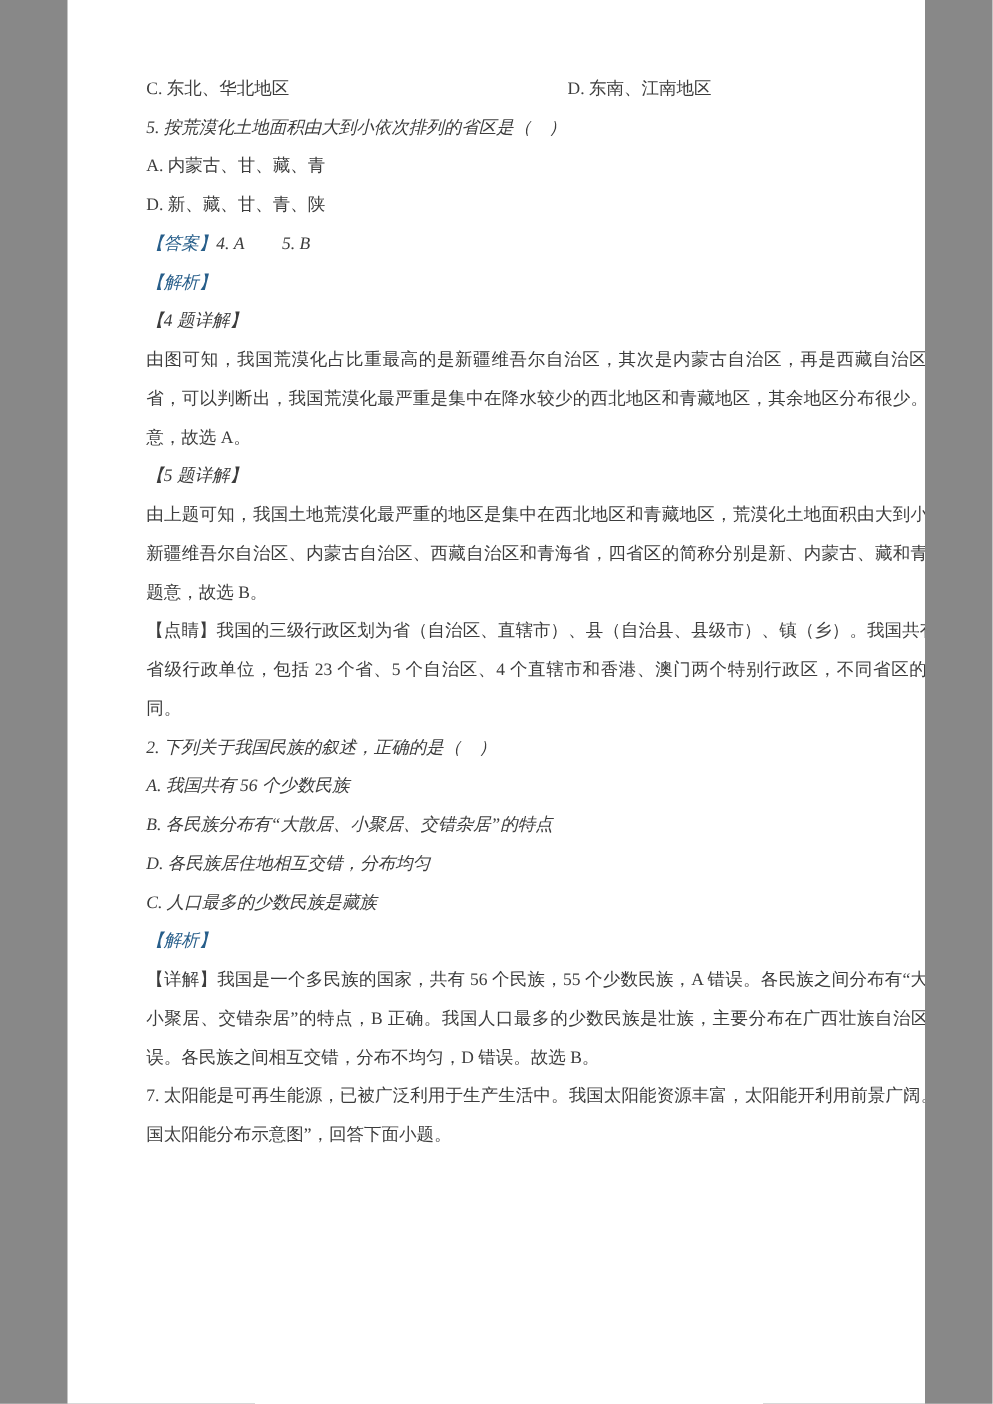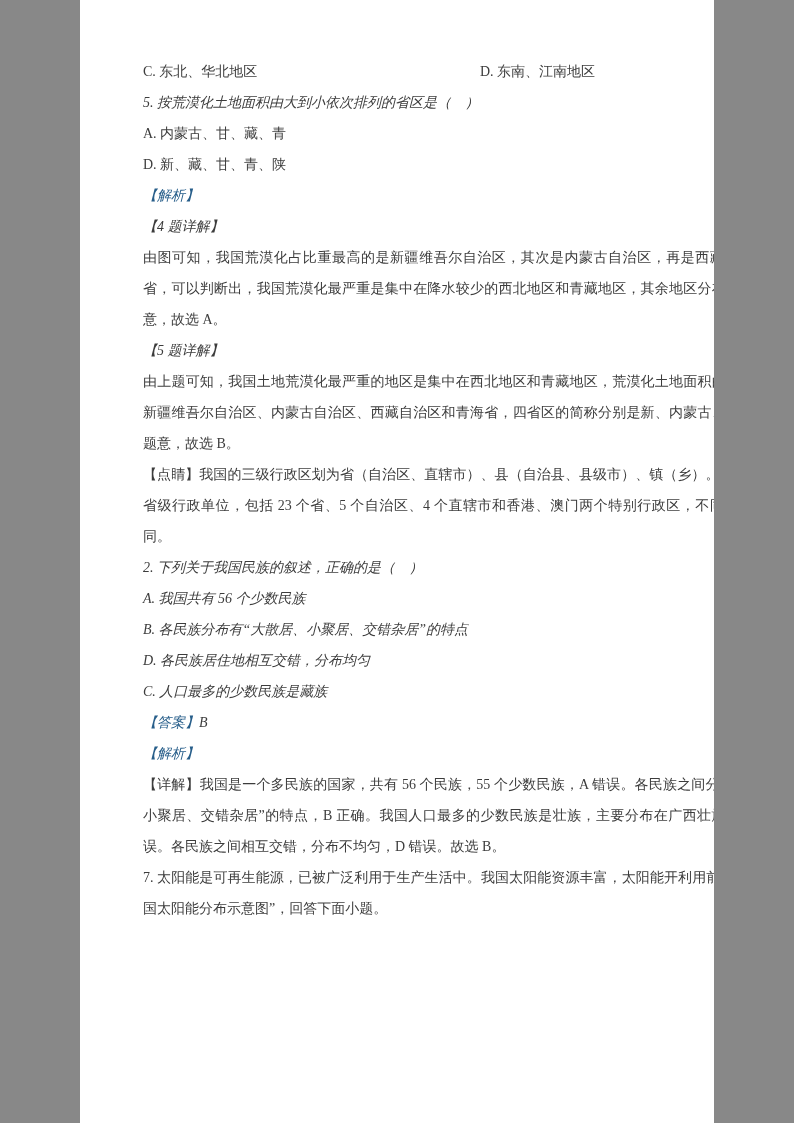--- a/index.html
+++ b/index.html
@@ -1,19 +1,19 @@
 <!DOCTYPE html>
 <html><head>
 <meta charset="utf-8">
 <style>
   html,body { margin:0; padding:0; }
   body { background:#888; }
   .page {
     position:relative;
-    width:634px; height:1123px;
+    width:686px; height:1123px;
     margin:0 auto;
     background:#ffffff;
     overflow:hidden;
     font-family:"Liberation Serif","DejaVu Serif",serif;
     font-size:14px;
     color:#3c3c3c;
   }
   .content {
     position:absolute;
     left:63px; top:56px;
@@ -45,20 +45,23 @@
     <div class="line">5. 按荒漠化土地面积由大到小依次排列的省区是（　）</div>
 
     <div class="row2">
       <span>A. 内蒙古、甘、藏、青</span>
     </div>
 
     <div class="row2">
       <span>D. 新、藏、甘、青、陕</span>
     </div>
 
+    <div class="line">
+      <span class="marker">【答案】</span><span>4. A</span><span class="ans-gap"></span><span>5. B</span>
+    </div>
 
     <div class="line">
       <span class="marker">【解析】</span>
     </div>
 
     <div class="line">【4 题详解】</div>
 
     <p class="para">由图可知，我国荒漠化占比重最高的是新疆维吾尔自治区，其次是内蒙古自治区，再是西藏自治区和青海省，可以判断出，我国荒漠化最严重是集中在降水较少的西北地区和青藏地区，其余地区分布很少。结合题意，故选 A。</p>
 
     <div class="line">【5 题详解】</div>
@@ -69,23 +72,20 @@
       <span>【点睛】</span><span>我国的三级行政区划为省（自治区、直辖市）、县（自治县、县级市）、镇（乡）。我国共有 34 个省级行政单位，包括 23 个省、5 个自治区、4 个直辖市和香港、澳门两个特别行政区，不同省区的简称不同。</span>
     </p>
 
     <div class="line">2. 下列关于我国民族的叙述，正确的是（　）</div>
 
     <div class="line">A. 我国共有 56 个少数民族</div>
     <div class="line">B. 各民族分布有“大散居、小聚居、交错杂居”的特点</div>
     <div class="line">D. 各民族居住地相互交错，分布均匀</div>
     <div class="line">C. 人口最多的少数民族是藏族</div>
 
-    <div class="line">
-      <span class="marker">【答案】</span><span>B</span>
-    </div>
 
     <div class="line">
       <span class="marker">【解析】</span>
     </div>
 
     <p class="para">
       <span>【详解】</span><span>我国是一个多民族的国家，共有 56 个民族，55 个少数民族，A 错误。各民族之间分布有“大散居、小聚居、交错杂居”的特点，B 正确。我国人口最多的少数民族是壮族，主要分布在广西壮族自治区，C 错误。各民族之间相互交错，分布不均匀，D 错误。故选 B。</span>
     </p>
 
     <p class="para">7. 太阳能是可再生能源，已被广泛利用于生产生活中。我国太阳能资源丰富，太阳能开利用前景广阔。读“中国太阳能分布示意图”，回答下面小题。</p>

